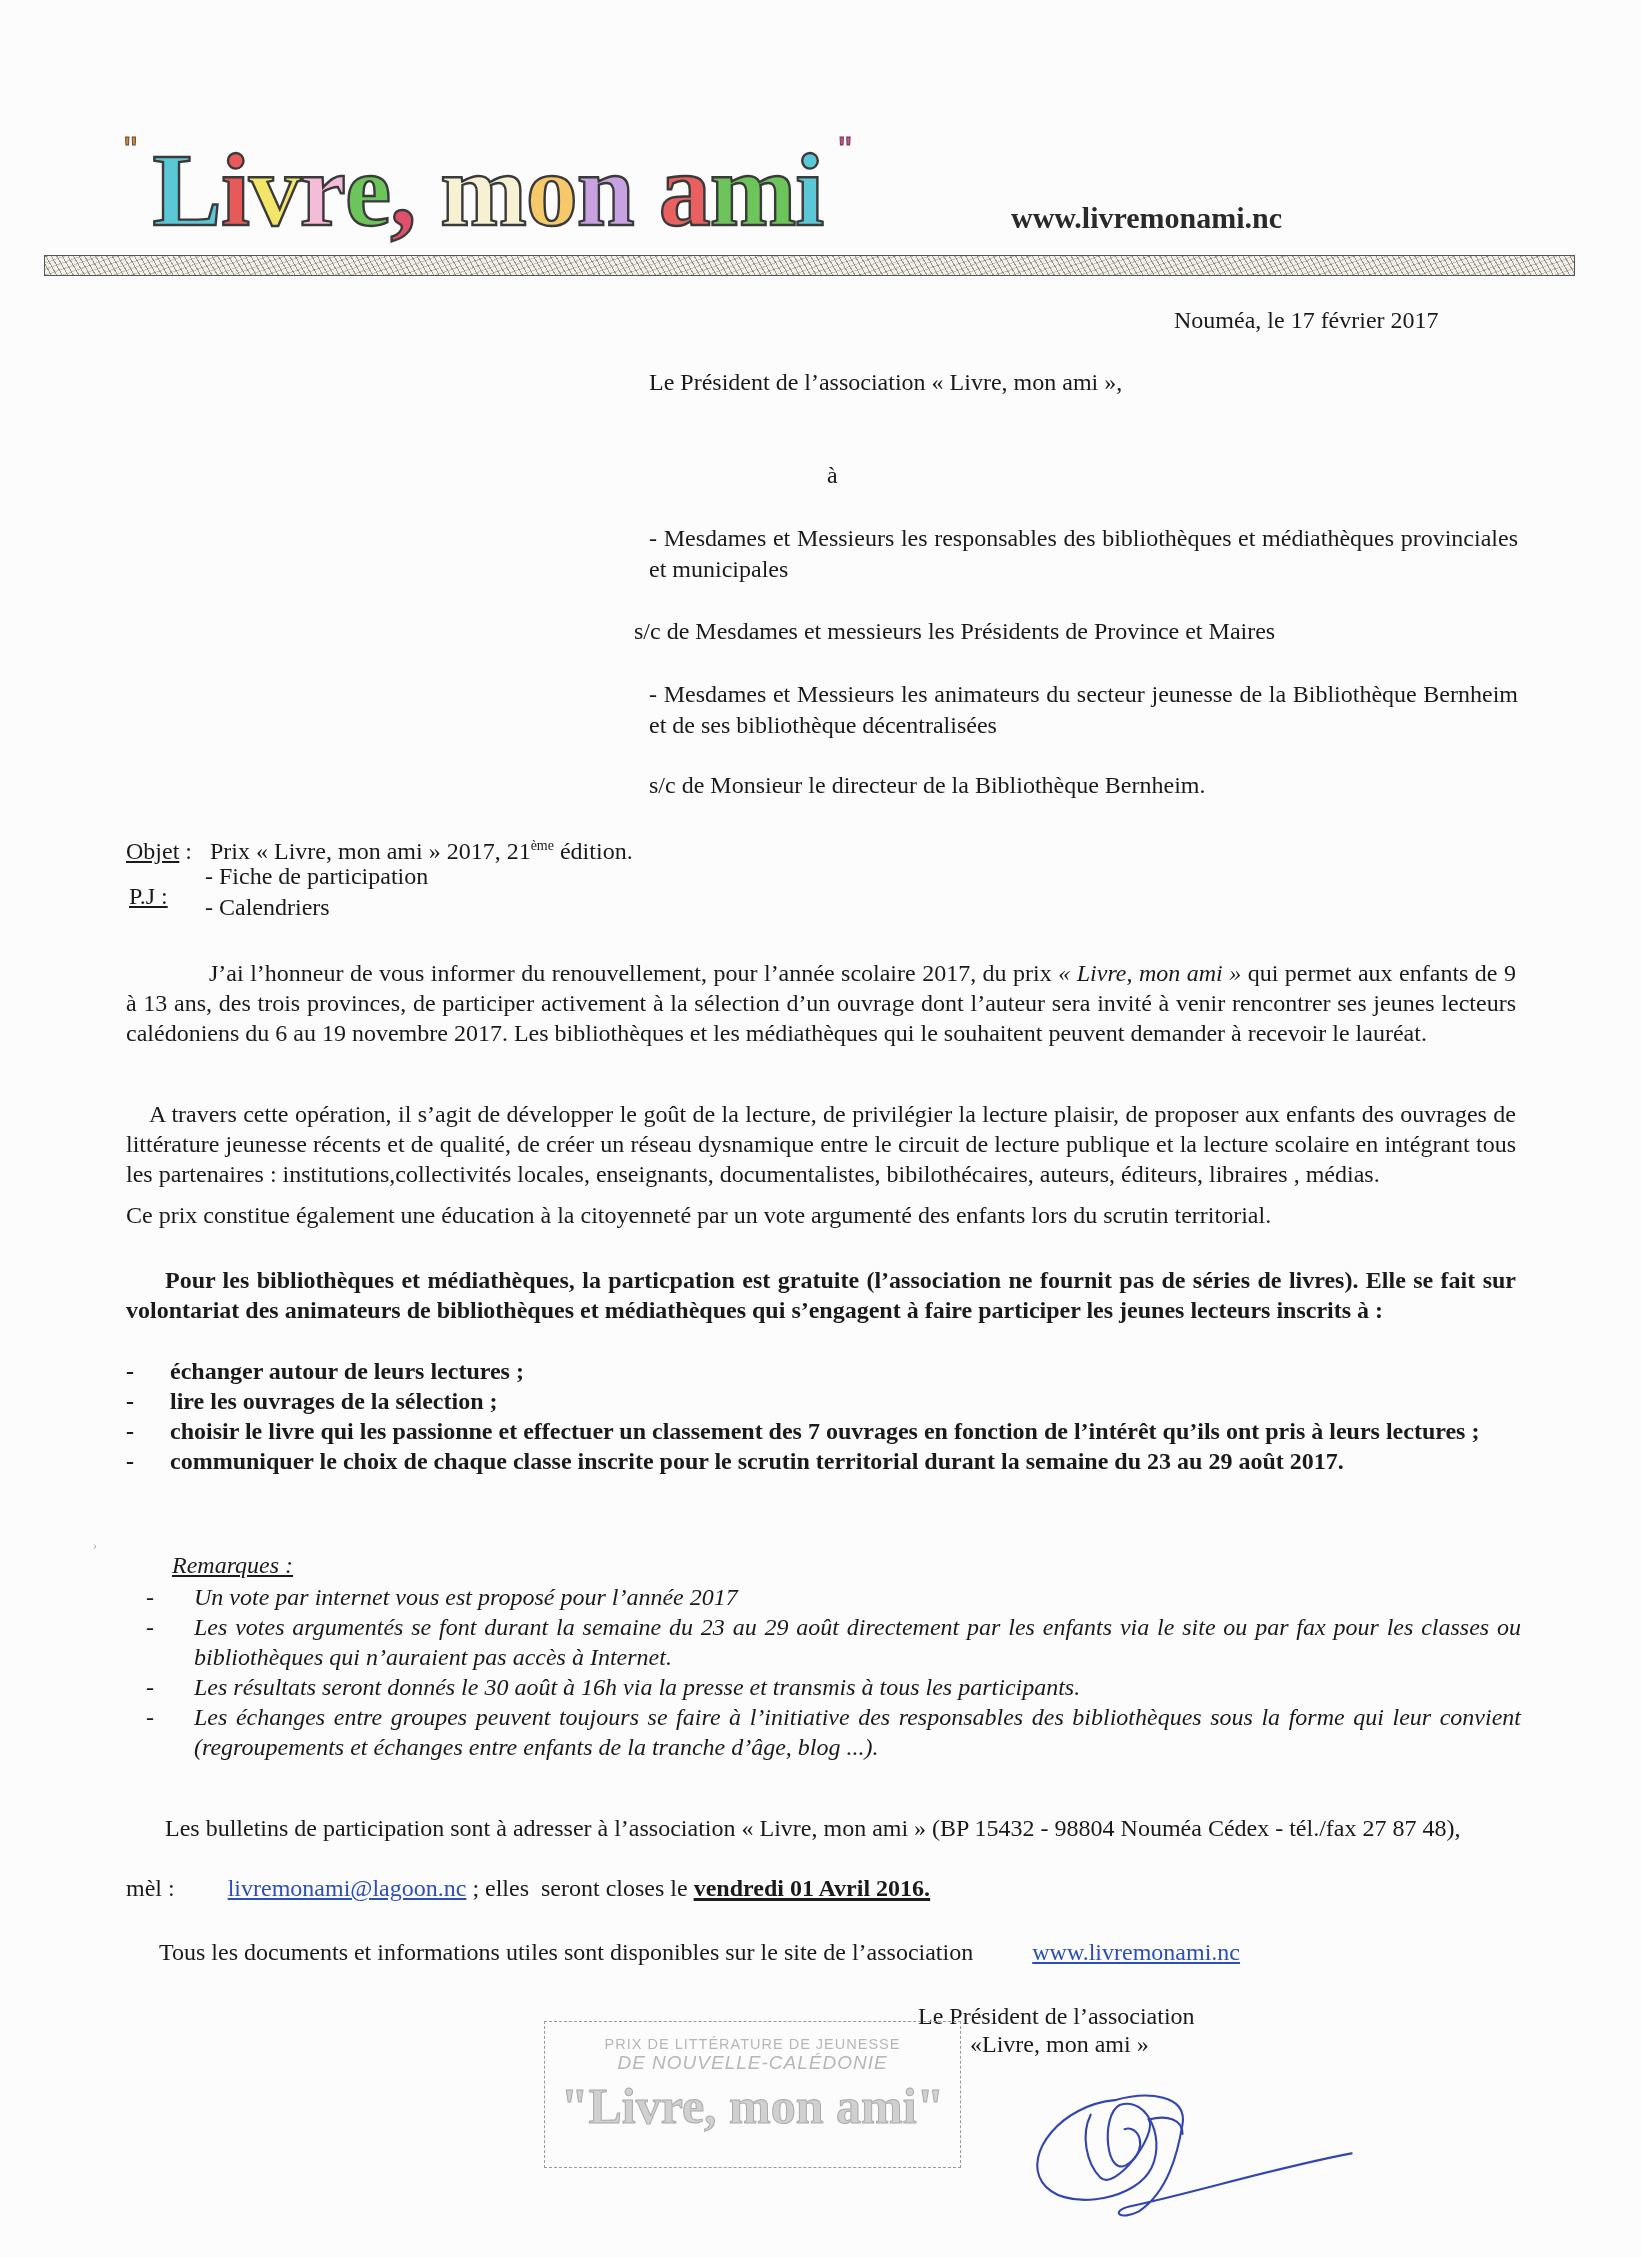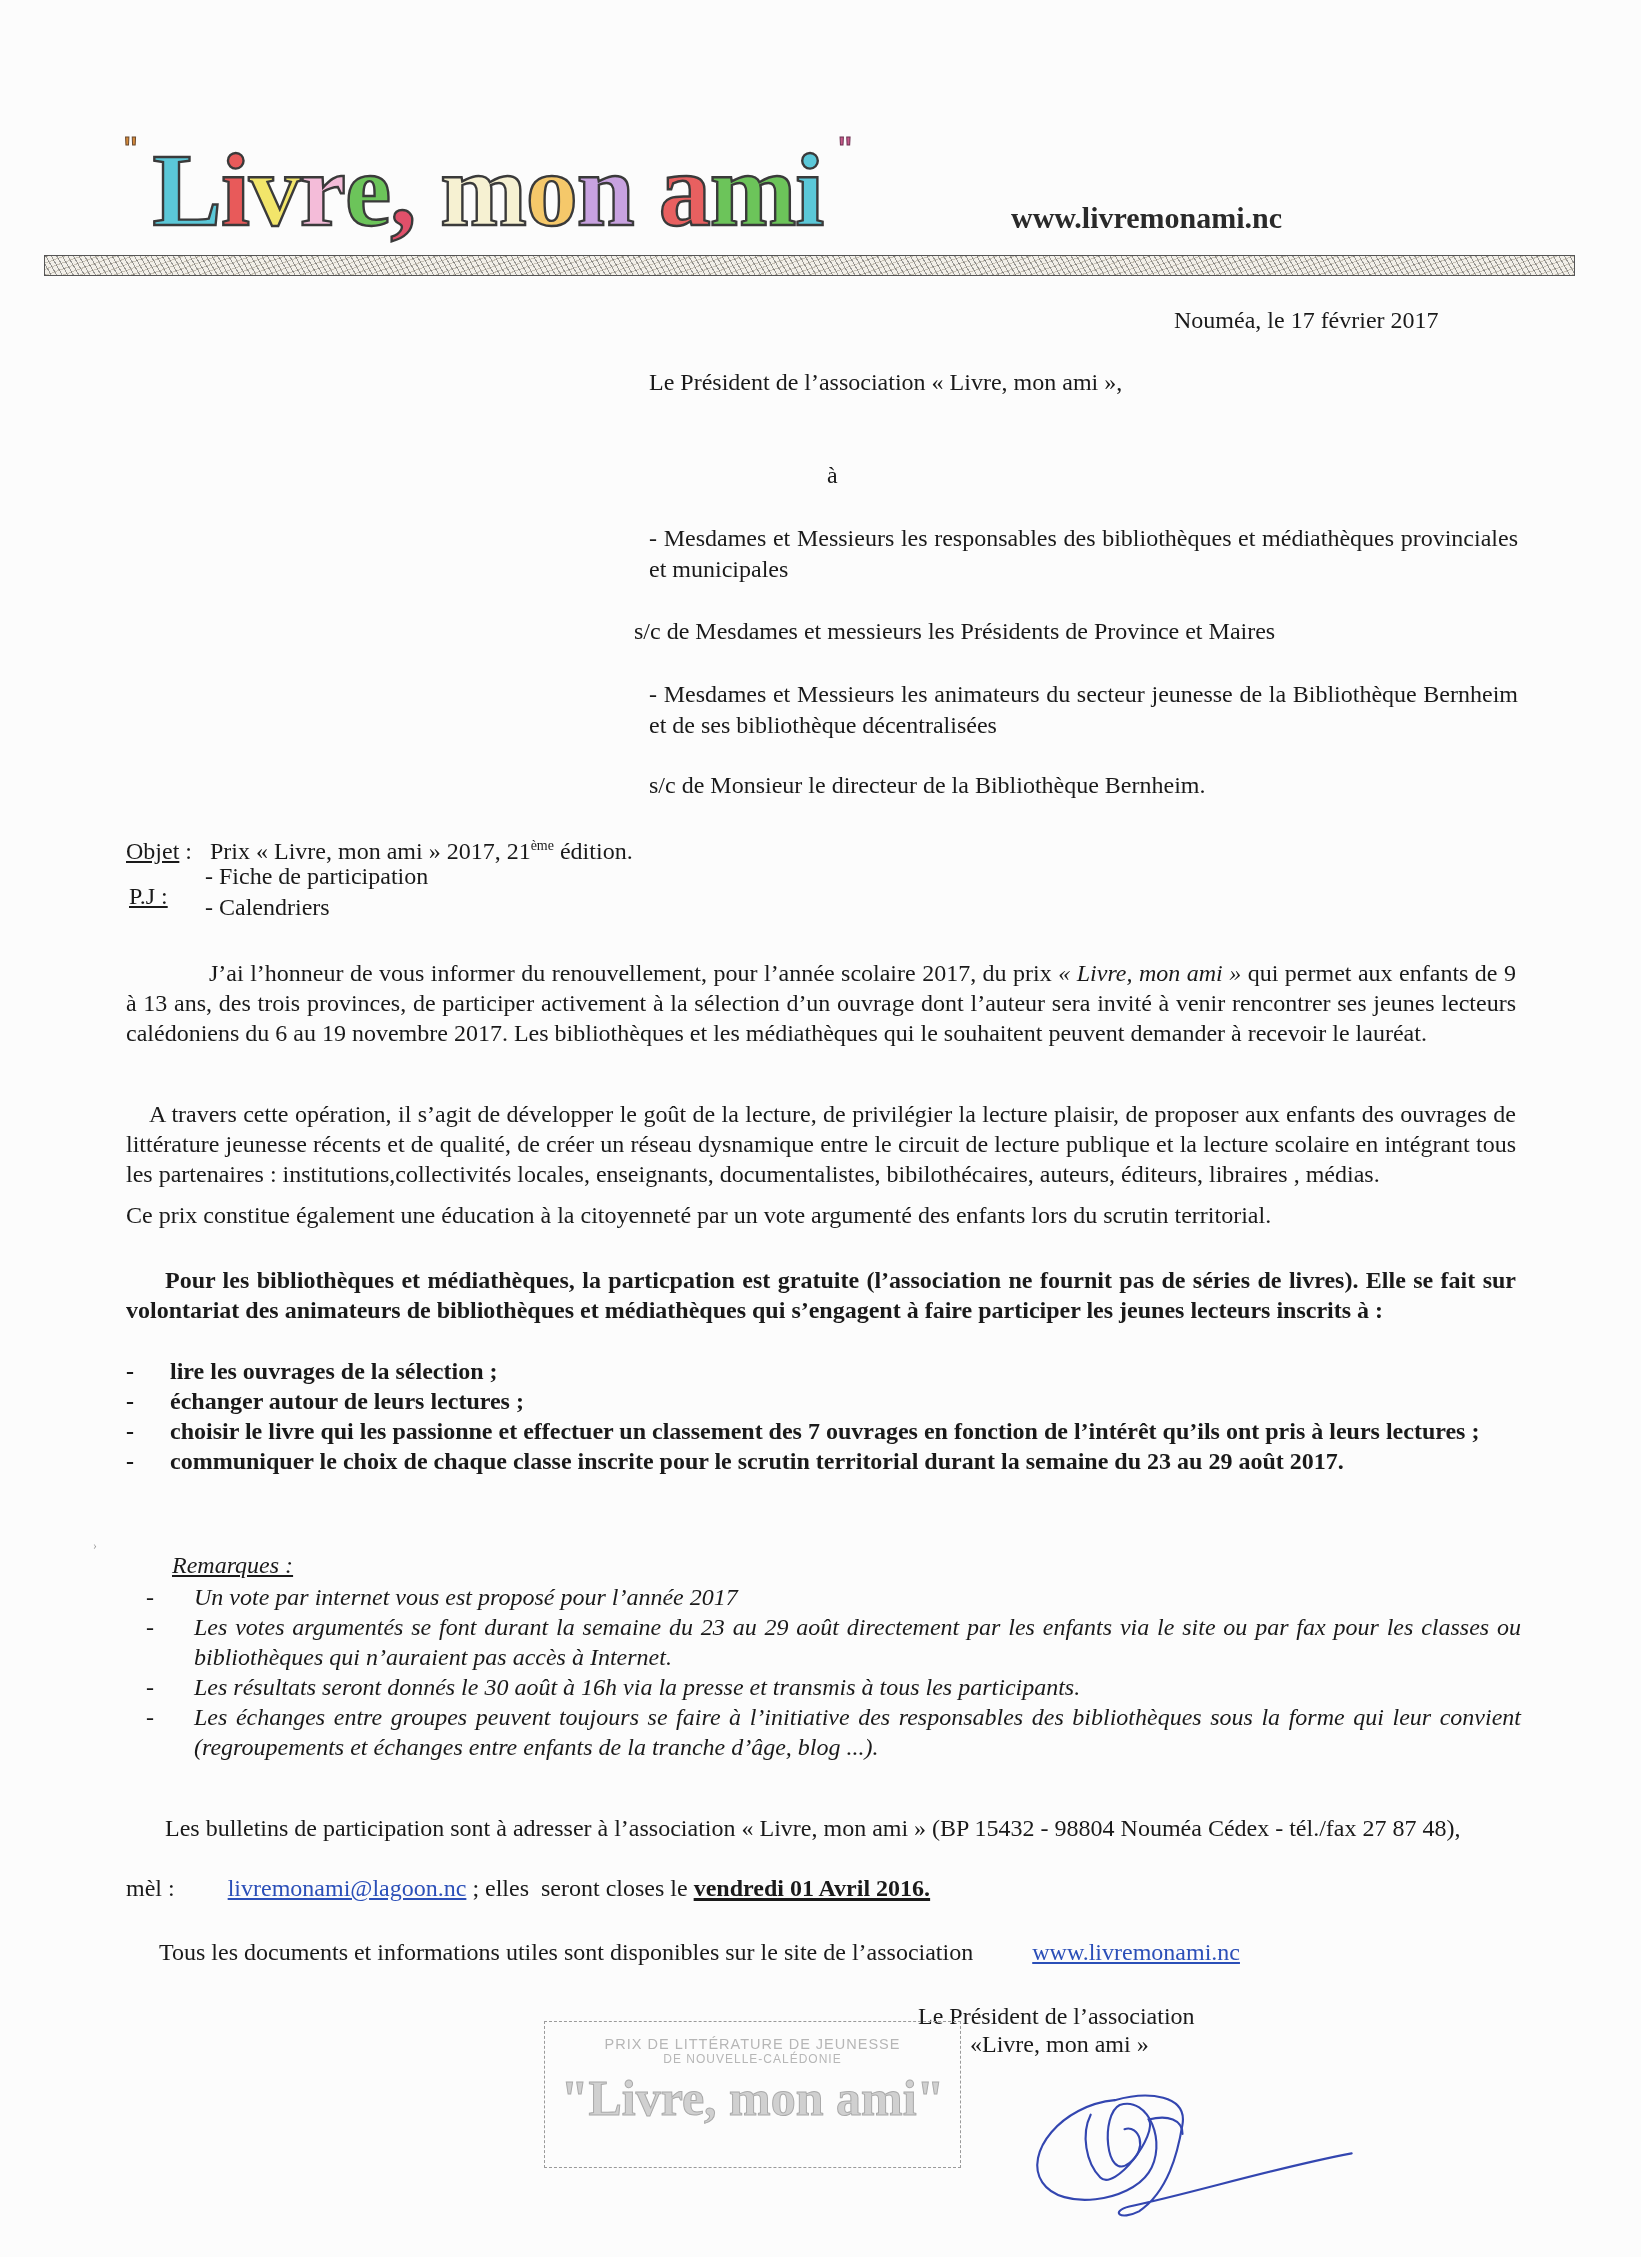--- a/index.html
+++ b/index.html
@@ -51,21 +51,21 @@
   #bulletins { left:126px; top:1813px; width:1390px; line-height:31px; }
   #bulletins .ind { display:inline-block; width:39px; }
   #mel-line { left:126px; top:1875px; }
   a.link { color:#2b4fb8; text-decoration:underline;margin-left:47px; }
   .closing-date { font-weight:bold; text-decoration:underline; text-decoration-thickness:2.9px; }
   #docs-line { left:159px; top:1939px; }
   #sign-title { left:918px; top:2001px; line-height:31px; }
   #sign-name { left:970px; top:2031px; }
   #stamp { left:544px; top:2021px; width:415px; height:145px; border:1.9px dashed #9a9a9a; color:#b6b6b6; text-align:center; font-family:"Liberation Sans", sans-serif; }
   #stamp .s1 { font-size:14.5px; margin-top:13.5px; letter-spacing:1px; }
-  #stamp .s2 { font-size:12px; letter-spacing:1px; }
+  #stamp .s2 { font-size:19px; letter-spacing:1px;font-style:italic; }
   #stamp .s3 { font-family:"Liberation Serif", serif; font-size:50px; font-weight:bold; margin-top:3.9px; color:#d0d0d0; -webkit-text-stroke:1px #aaa; }
   #signature { left:1023px; top:2076px; }
   #speck { left:93px; top:1539px; font-size:11.6px; color:#999; }
 </style>
 </head>
 <body>
 
 <div id="logo" class="abs">
   <span class="q">"</span>
   <span id="logo-letters" style="display:flex;align-items:flex-end;margin:0 15.4px;">
@@ -113,22 +113,22 @@
 </div>
 <div id="para2" class="abs body-text">
   <span class="ind"></span><span>A travers cette opération, il  s’agit de développer le goût de la lecture, de privilégier la  lecture plaisir, de proposer aux enfants des ouvrages de littérature jeunesse récents et de qualité, de créer un réseau dysnamique entre le circuit de lecture publique et la lecture scolaire en intégrant tous les partenaires : institutions,collectivités locales, enseignants, documentalistes, bibilothécaires, auteurs, éditeurs, libraires , médias.</span>
 </div>
 <div id="para3" class="abs body-text">Ce prix constitue également une éducation à la citoyenneté par un vote argumenté des enfants lors du scrutin territorial.</div>
 
 <div id="bold-para" class="abs body-text">
   <span class="ind"></span><span>Pour les bibliothèques et médiathèques, la particpation est gratuite (l’association ne fournit pas de séries de livres). Elle se fait sur volontariat des animateurs de bibliothèques et médiathèques qui s’engagent à faire participer les jeunes lecteurs inscrits à :</span>
 </div>
 <ul id="tasks" class="abs dash">
+  <li>échanger autour de leurs lectures ;</li>
   <li>lire les ouvrages de la sélection ;</li>
-  <li>échanger autour de leurs lectures ;</li>
   <li>choisir le livre qui les passionne et effectuer un classement des 7 ouvrages en fonction de l’intérêt qu’ils ont pris à leurs lectures ;</li>
   <li>communiquer le choix de chaque classe inscrite pour le scrutin territorial durant la semaine du 23 au 29 août 2017.</li>
 </ul>
 
 <div id="speck" class="abs">›</div>
 <div id="remarks-title" class="abs">Remarques :</div>
 <ul id="remarks" class="abs dash">
   <li>Un vote par internet vous est proposé pour l’année 2017</li>
   <li>Les votes argumentés se font durant la semaine du 23 au 29 août directement par les enfants via le site ou par fax  pour les classes ou bibliothèques qui n’auraient pas accès à Internet.</li>
   <li>Les résultats seront donnés le 30 août à 16h via la presse et transmis à tous les participants.</li>

